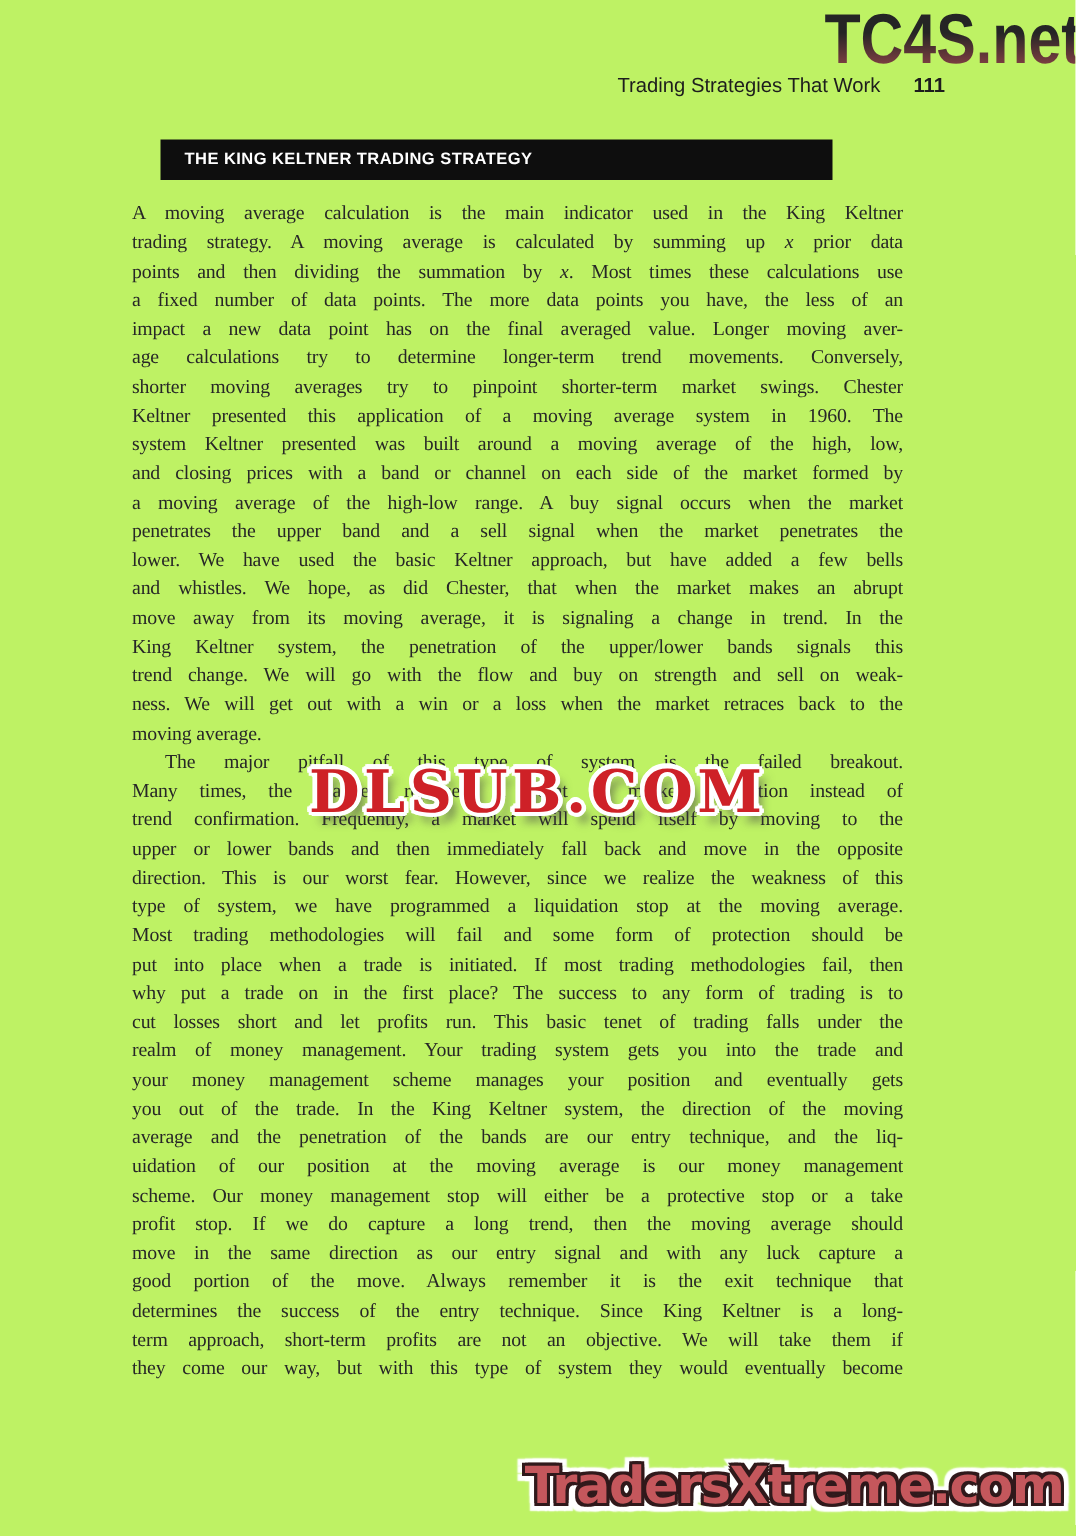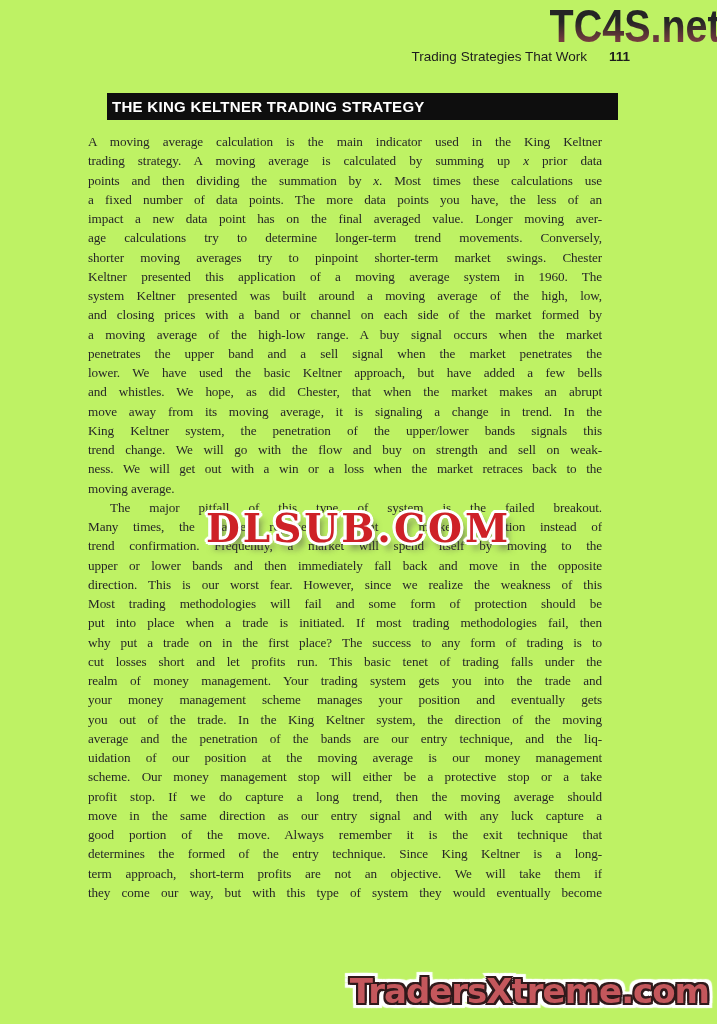--- a/index.html
+++ b/index.html
@@ -23,24 +23,24 @@
   
   .running-header {
     position:absolute; top:49px; right:87px;
     font-family:"Liberation Sans", sans-serif; font-size:13.5px; color:#1d1d1d;
     white-space:nowrap;
   }
   .running-header .folio { font-weight:bold; margin-left:22px;text-align:center; }
 
   
   .title-bar {
-    position:absolute; left:107px; top:93px; width:511px; height:27px;
-    background:var(--bar_black); box-sizing:border-box; padding-left:5px;
+    position:absolute; left:107px; top:93px; width:448px; height:27px;
+    background:var(--bar_black); box-sizing:border-box; padding-left:16px;
     color:#fff; font-family:"Liberation Sans", sans-serif; font-weight:bold;
-    font-size:15px; line-height:27px; letter-spacing:.3px;
+    font-size:11px; line-height:27px; letter-spacing:.3px;
   }
 
   
   .body-text {
     position:absolute; left:88px; top:132px; width:514px;
     color:var(--text_color); font-size:13.2px; letter-spacing:-0.1px;
   }
   .line { height:19.25px; line-height:19.25px; text-align:justify; text-align-last:justify; overflow:hidden; }
   .line.short { text-align-last:left; }
   .line.indent { text-indent:22px; }
@@ -108,34 +108,35 @@
       <div class="line">move away from its moving average, it is signaling a change in trend. In the</div>
       <div class="line">King Keltner system, the penetration of the upper/lower bands signals this</div>
       <div class="line">trend change. We will go with the flow and buy on strength and sell on weak-</div>
       <div class="line">ness. We will get out with a win or a loss when the market retraces back to the</div>
       <div class="line short">moving average.</div>
       <div class="line indent">The major pitfall of this type of system is the failed breakout.</div>
       <div class="line">Many times, the channels represent a point of market exhaustion instead of</div>
       <div class="line">trend confirmation. Frequently, a market will spend itself by moving to the</div>
       <div class="line">upper or lower bands and then immediately fall back and move in the opposite</div>
       <div class="line">direction. This is our worst fear. However, since we realize the weakness of this</div>
+      <div class="line">type of system, we have programmed a liquidation stop at the moving average.</div>
       <div class="line">Most trading methodologies will fail and some form of protection should be</div>
       <div class="line">put into place when a trade is initiated. If most trading methodologies fail, then</div>
       <div class="line">why put a trade on in the first place? The success to any form of trading is to</div>
       <div class="line">cut losses short and let profits run. This basic tenet of trading falls under the</div>
       <div class="line">realm of money management. Your trading system gets you into the trade and</div>
       <div class="line">your money management scheme manages your position and eventually gets</div>
       <div class="line">you out of the trade. In the King Keltner system, the direction of the moving</div>
       <div class="line">average and the penetration of the bands are our entry technique, and the liq-</div>
       <div class="line">uidation of our position at the moving average is our money management</div>
       <div class="line">scheme. Our money management stop will either be a protective stop or a take</div>
       <div class="line">profit stop. If we do capture a long trend, then the moving average should</div>
       <div class="line">move in the same direction as our entry signal and with any luck capture a</div>
       <div class="line">good portion of the move. Always remember it is the exit technique that</div>
-      <div class="line">determines the formed of the entry technique. Since King Keltner is a long-</div>
+      <div class="line">determines the success of the entry technique. Since King Keltner is a long-</div>
       <div class="line">term approach, short-term profits are not an objective. We will take them if</div>
       <div class="line">they come our way, but with this type of system they would eventually become</div>
     </div>
 
   <div class="dlsub">DLSUB.COM</div>
 
   <div class="txtreme">TradersXtreme.com</div>
 
 </div>
 

